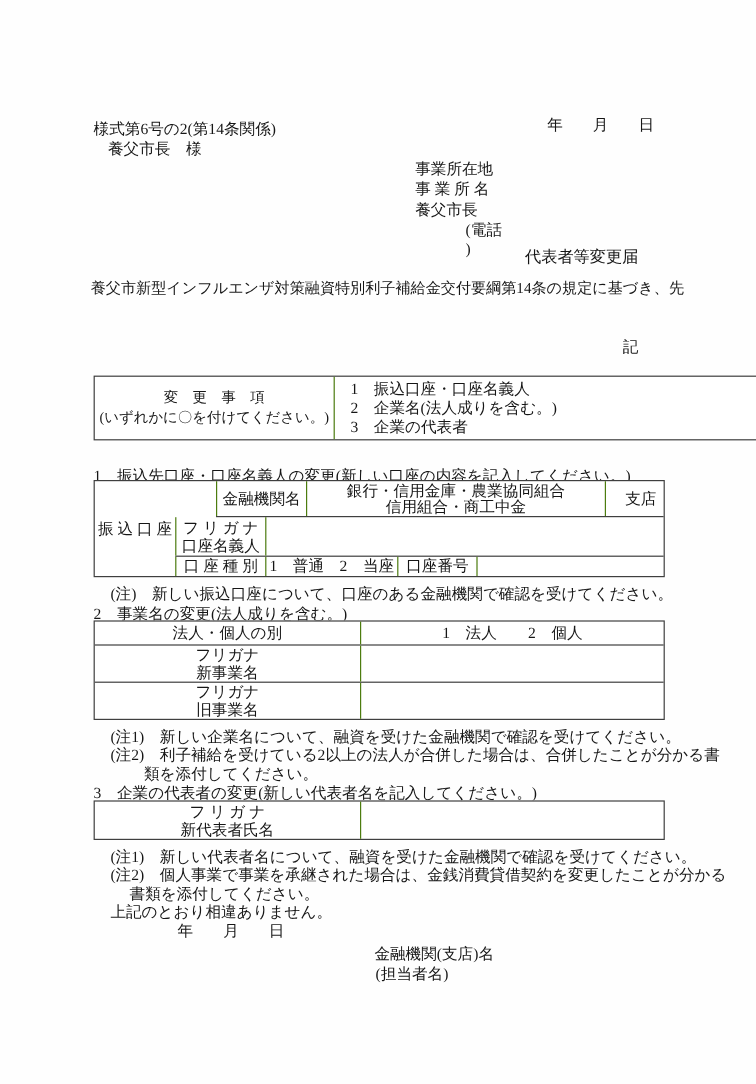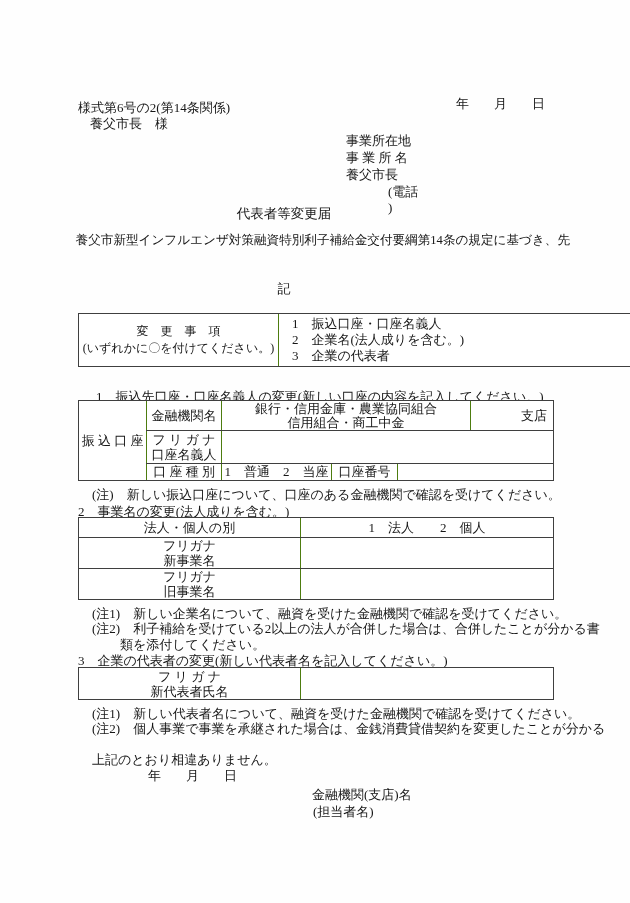--- a/index.html
+++ b/index.html
@@ -3,21 +3,21 @@
 <meta charset="utf-8">
 <style>
   * { margin:0; padding:0; box-sizing:border-box; }
   html,body { background:#ffffff; }
   .page {
     position:relative; width:630px; height:903px; background:#fefefe;
     font-family:"Liberation Serif","DejaVu Serif",serif;
     font-size:13px; color:#161616; overflow:hidden;
   }
   .abs { position:absolute; white-space:pre; line-height:16px; }
-  .centered { left:0; width:532px; text-align:center;margin-left:18px; }
+  .centered { left:0; width:532px; text-align:right; }
   .body-text { font-size:12.6px; }
   .ls { letter-spacing:6px; }
   .tbl { position:absolute; display:flex; border:1px solid #3f3f3f; background:#fff; }
   .vcol { display:flex; flex-direction:column; }
   .cc { display:flex; align-items:center; justify-content:center; text-align:center; white-space:pre; }
   .bl { border-left:1px solid #4d7c0f; }
   .bb { border-bottom:1px solid #3f3f3f; }
   .row { display:flex; }
   .small { font-size:12px; }
   .lh14 { line-height:14px; }
@@ -50,26 +50,26 @@
       <div>変　更　事　項</div>
       <div>(いずれかに〇を付けてください。)</div>
     </div>
     <div class="vcol bl" style="flex:1; justify-content:center; padding-left:13px;">
       <div class="opt">1　振込口座・口座名義人</div>
       <div class="opt">2　企業名(法人成りを含む。)</div>
       <div class="opt">3　企業の代表者</div>
     </div>
   </div>
 
-  <div class="abs" style="left:96px; top:389px;text-align:center;">1　振込先口座・口座名義人の変更(新しい口座の内容を記入してください。)</div>
+  <div class="abs" style="left:78px; top:389px;text-align:center;">1　振込先口座・口座名義人の変更(新しい口座の内容を記入してください。)</div>
 
   <div class="tbl" style="left:78px; top:400px; width:476px; height:81px;">
     <div class="cc" style="width:67px;">振 込 口 座</div>
     <div class="vcol" style="flex:1;">
-      <div class="row bb" style="height:30px;">
+      <div class="row bb" style="height:30px;margin-left:34px;">
         <div class="cc bl" style="width:75px;">金融機関名</div>
         <div class="cc vcol bl lh14" style="width:249px;">
           <div>銀行・信用金庫・農業協同組合</div>
           <div>信用組合・商工中金</div>
         </div>
         <div class="bl" style="flex:1; display:flex; align-items:center; justify-content:flex-end; padding-right:6px;">支店</div>
       </div>
       <div class="row bb" style="height:33px;">
         <div class="cc vcol bl lh15" style="width:75px;">
           <div>フ リ ガ ナ</div>
@@ -120,19 +120,20 @@
   <div class="tbl" style="left:78px; top:667px; width:476px; height:33px;">
     <div class="cc vcol lh15" style="width:221px;">
       <div>フ リ ガ ナ</div>
       <div>新代表者氏名</div>
     </div>
     <div class="bl" style="flex:1;"></div>
   </div>
 
   <div class="abs" style="left:92px; top:706px;">(注1)　新しい代表者名について、融資を受けた金融機関で確認を受けてください。</div>
   <div class="abs" style="left:92px; top:721px;">(注2)　個人事業で事業を承継された場合は、金銭消費貸借契約を変更したことが分かる</div>
+  <div class="abs" style="left:108px; top:737px;">書類を添付してください。</div>
 
   <div class="abs" style="left:92px; top:752px;">上記のとおり相違ありません。</div>
   <div class="abs ls" style="left:148px; top:768px;">年　月　日</div>
   <div class="abs" style="left:312px; top:787px;">金融機関(支店)名</div>
   <div class="abs" style="left:313px; top:804px;">(担当者名)</div>
 
 </div>
 
 </body></html>

